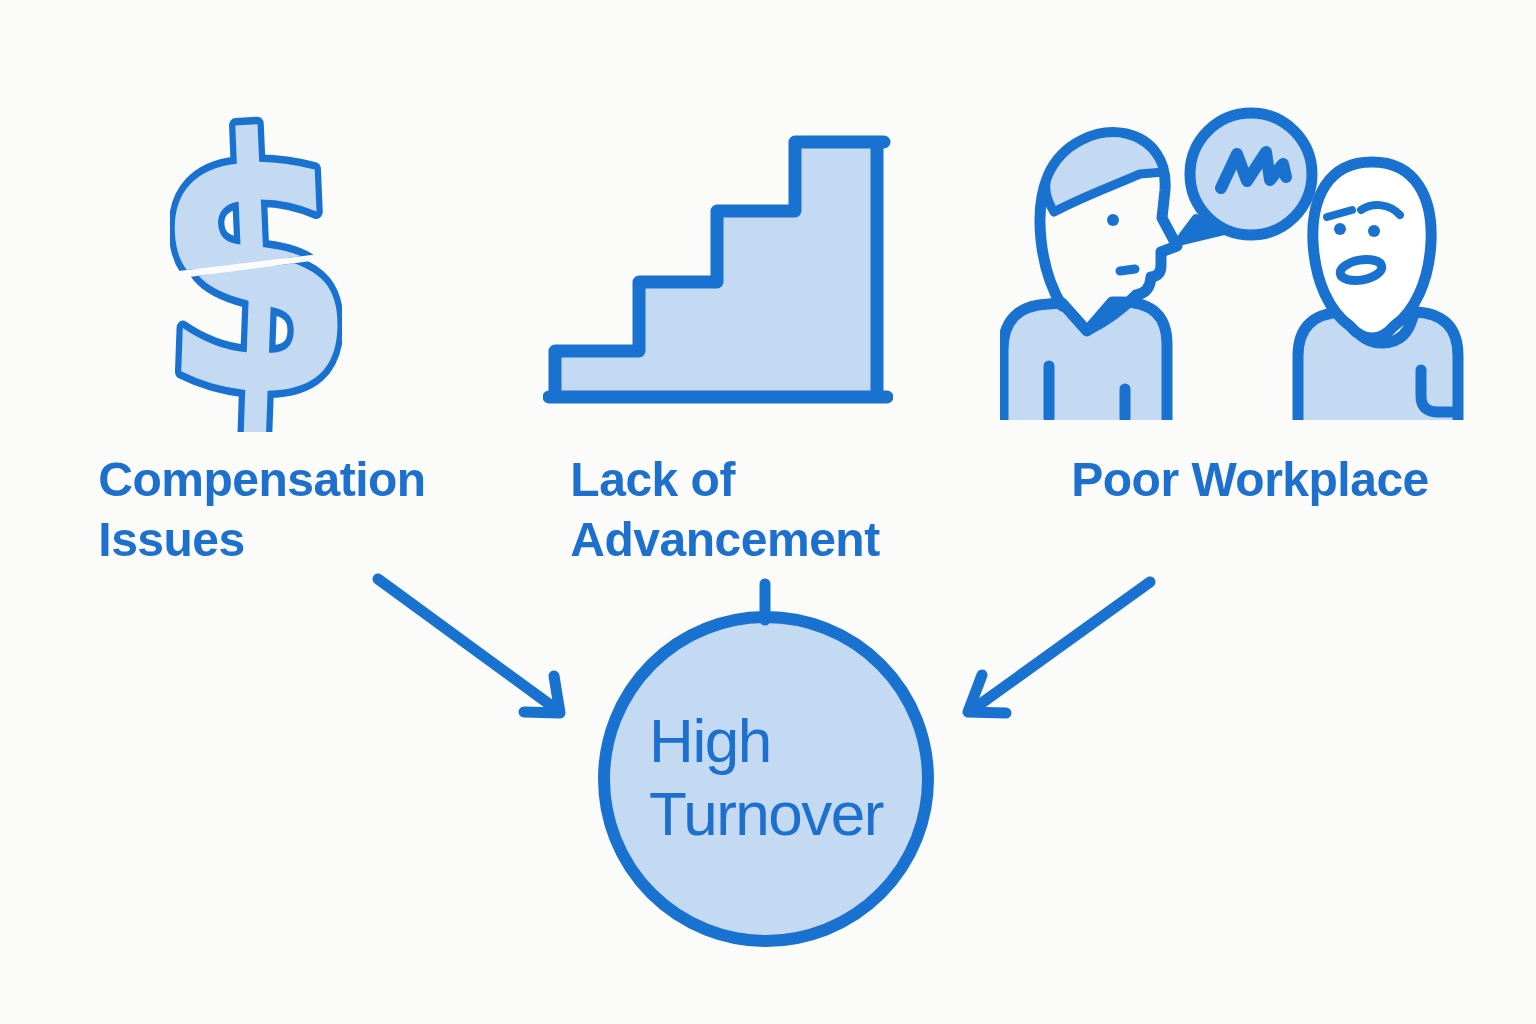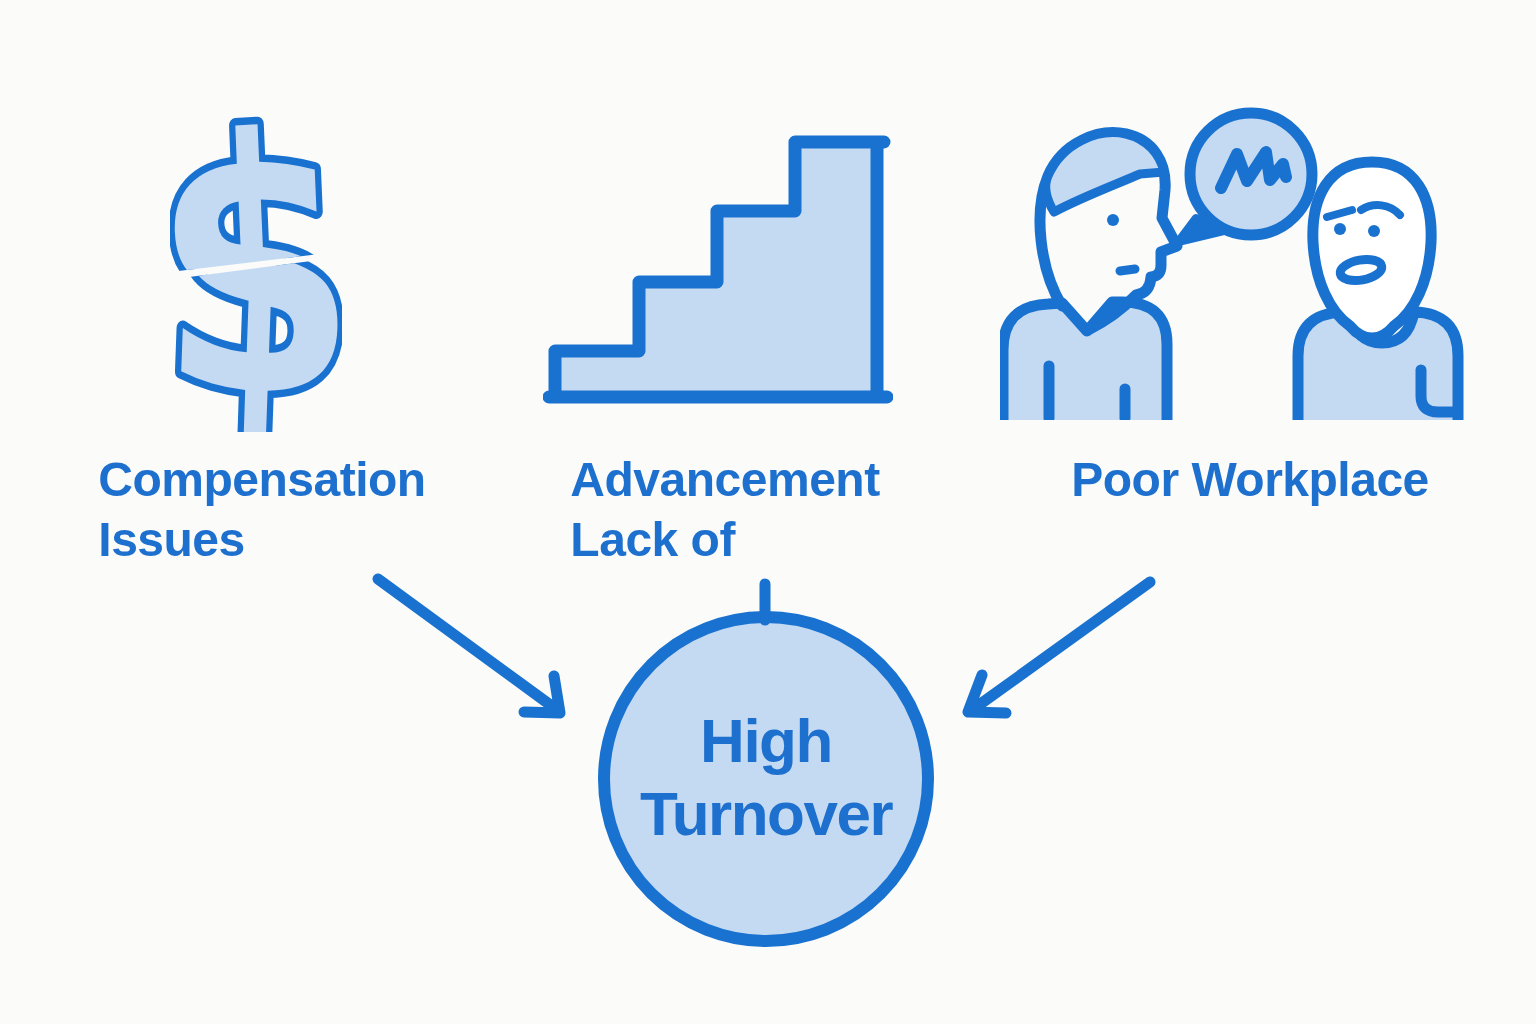--- a/index.html
+++ b/index.html
@@ -24,22 +24,22 @@
     color:var(--text);
     font-weight:bold;font-size:48px;line-height:60px;letter-spacing:-0.5px;
     white-space:nowrap;
   }
   .cause-label span{display:block;}
   .label-1{left:262px;}
   .label-2{left:725px;}
   .label-3{left:1250px;}
   .effect-label{
     position:absolute;left:766px;top:704px;transform:translateX(-50%);
-    text-align:center;color:var(--text);
-    font-weight:bold;font-size:62px;line-height:73px;letter-spacing:-1.5px;
+    color:var(--text);
+    font-weight:normal;font-size:62px;line-height:73px;letter-spacing:-1.5px;
     white-space:nowrap;
   }
   .effect-label span{display:block;}
   .stroke{stroke:var(--stroke);fill:none;stroke-linecap:round;stroke-linejoin:round;}
   .lightfill{fill:var(--fill);}
   .dollar-text{
     font-family:"DejaVu Sans",sans-serif;font-weight:bold;font-size:360px;
     fill:var(--fill);stroke:var(--stroke);stroke-width:16px;
     paint-order:stroke fill;stroke-linejoin:round;text-anchor:middle;
   }
@@ -99,22 +99,22 @@
     <circle cx="340" cy="129" r="6" fill="#1a72d0"></circle>
     <circle cx="374" cy="131" r="6" fill="#1a72d0"></circle>
     <ellipse cx="361" cy="170" rx="21" ry="10" transform="rotate(-10 361 170)" fill="#ffffff" stroke="#1a72d0" stroke-width="9"></ellipse>
   </svg>
 
   <div class="cause-label label-1">
     <span>Compensation</span>
     <span>Issues</span>
   </div>
   <div class="cause-label label-2">
+    <span>Lack of</span>
     <span>Advancement</span>
-    <span>Lack of</span>
   </div>
   <div class="cause-label label-3">
     <span>Poor Workplace</span>
   </div>
 
   <svg class="overlay" viewBox="0 0 1536 1024">
     <circle cx="766" cy="779" r="162" class="lightfill" stroke="#1a72d0" stroke-width="12"></circle>
     <g class="stroke" stroke-width="11">
       <path d="M378,579 L549,704 M554,676 L560,713 L524,712"></path>
       <path d="M765,584 L765,620"></path>

